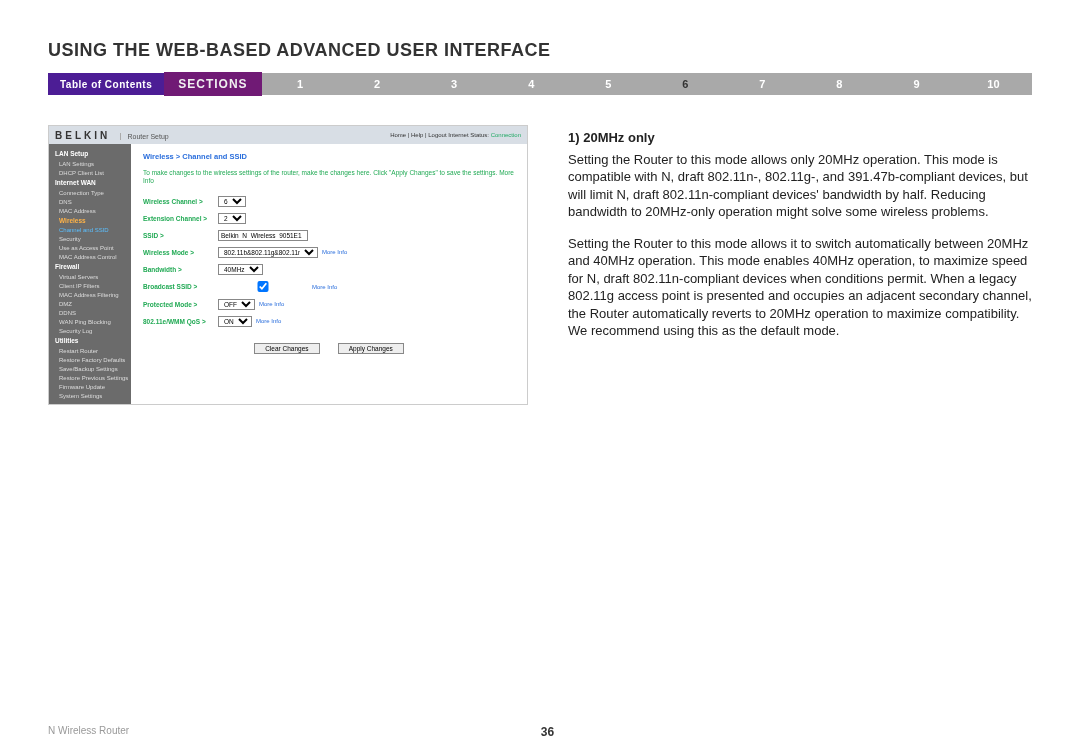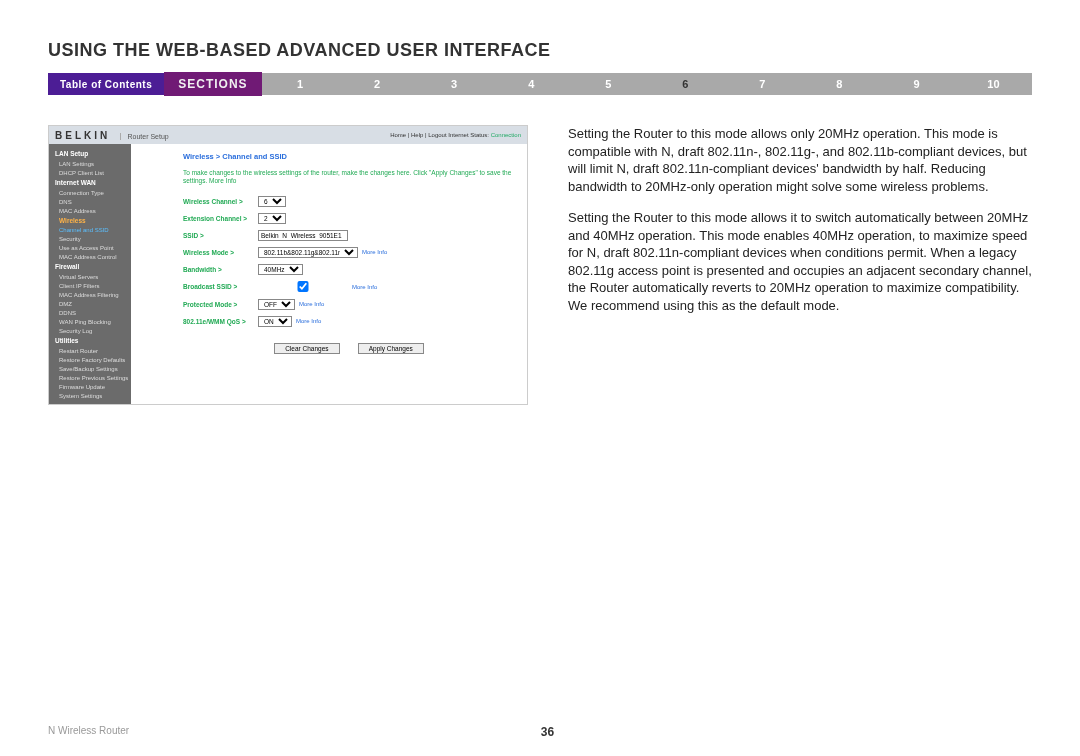--- a/index.html
+++ b/index.html
@@ -96,21 +96,21 @@
     height: 18px;
     display: flex;
     align-items: center;
     padding: 0 6px;
     justify-content: space-between;
   }
   .belkin { font-weight: bold; letter-spacing: 3px; font-size: 10px; color:#333;}
   .rsetup { font-size: 7px; color:#555; margin-left:8px; border-left:1px solid #aaa; padding-left:6px;}
   .hdr-right { font-size: 6px; color:#333; }
   .hdr-right .status { color: #2a6; }
-  .router-body { display: flex; min-height: 260px; gap: 40px;}
+  .router-body { display: flex; min-height: 260px;}
   .sidebar {
     width: 82px;
     background: #6b6b6b;
     color: #ddd;
     font-size: 6px;
     padding: 4px 0;
   }
   .sidebar .hdr { color: #fff; font-weight: bold; padding: 2px 6px; font-size:6.5px;}
   .sidebar .item { padding: 1.5px 6px 1.5px 10px; white-space:nowrap; overflow:hidden;}
   .sidebar .item.sel { color: #5bbfff; }
@@ -241,21 +241,22 @@
           <div class="btn-row">
             <button>Clear Changes</button>
             <button>Apply Changes</button>
           </div>
         </div>
       </div>
     </div>
   </div>
 
   <div class="right-col">
-    <p>Setting the Router to this mode allows only 20MHz operation. This mode is compatible with N, draft 802.11n-, 802.11g-, and 802.11b-compliant devices, but will limit N, draft 802.11n-compliant devices' bandwidth by half. Reducing bandwidth to 20MHz-only operation might solve some wireless problems.</p>
+    <div class="sub">1) 20MHz only</div>
+    <p>Setting the Router to this mode allows only 20MHz operation. This mode is compatible with N, draft 802.11n-, 802.11g-, and 391.47b-compliant devices, but will limit N, draft 802.11n-compliant devices' bandwidth by half. Reducing bandwidth to 20MHz-only operation might solve some wireless problems.</p>
     <p>Setting the Router to this mode allows it to switch automatically between 20MHz and 40MHz operation. This mode enables 40MHz operation, to maximize speed for N, draft 802.11n-compliant devices when conditions permit. When a legacy 802.11g access point is presented and occupies an adjacent secondary channel, the Router automatically reverts to 20MHz operation to maximize compatibility. We recommend using this as the default mode.</p>
   </div>
 </div>
 
 <div class="footer">
   <span>N Wireless Router</span>
   <span class="pg">36</span>
   <span></span>
 </div>
 

